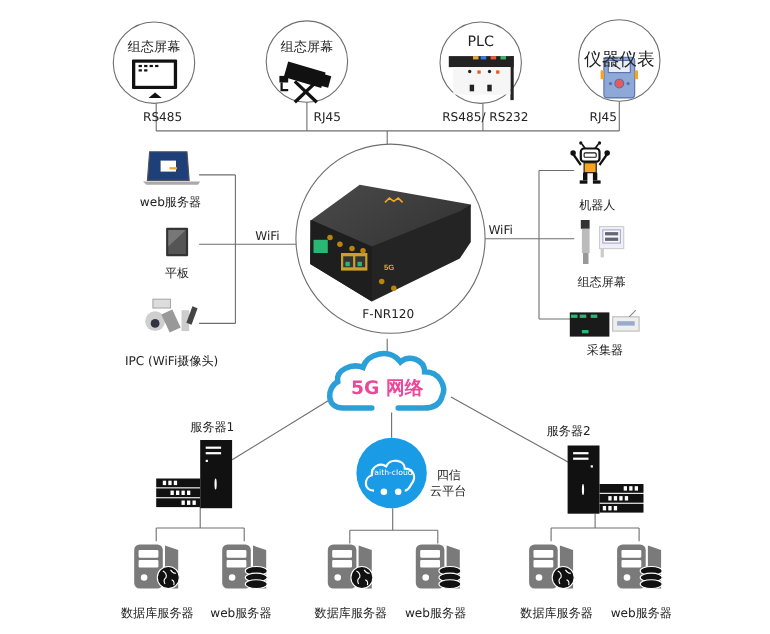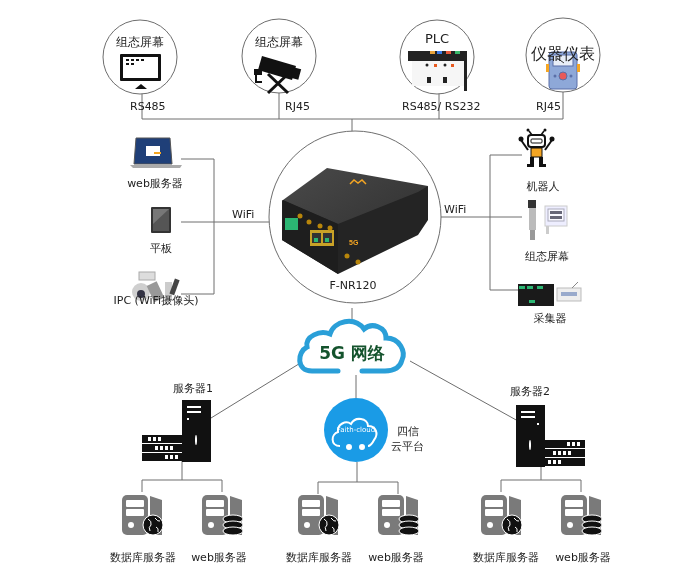--- a/index.html
+++ b/index.html
@@ -1,20 +1,20 @@
 <!DOCTYPE html>
 <html><head>
 <meta charset="utf-8">
 <style>
   html, body { margin:0; padding:0; background:#ffffff; }
   body { width:700px; height:576px; position:relative; overflow:hidden; font-family:"DejaVu Sans", "Liberation Sans", sans-serif; color:#222; }
   #canvas { position:absolute; left:0; top:0; width:700px; height:576px; }
   .lbl { position:absolute; font-size:11px; color:#222; white-space:nowrap; line-height:1;text-align:right; }
   .lbl.c { transform:translateX(-50%); }
-  .lbl.big { font-size:17px; font-weight:bold; color:#14532d; }
+  .lbl.big { font-size:17px; font-weight:bold; color:#ec4899; }
 </style>
 </head>
 <body>
 
 <svg id="canvas" viewBox="0 0 700 576" xmlns="http://www.w3.org/2000/svg">
   <defs>
     <linearGradient id="routerTop" x1="0" y1="0" x2="1" y2="1">
       <stop offset="0" stop-color="#4a4a4a"></stop>
       <stop offset="1" stop-color="#2c2c2c"></stop>
     </linearGradient>
@@ -354,33 +354,33 @@
 <div class="lbl c" style="left:437px;top:32px;font-size:13px">PLC</div>
 <div class="lbl c" style="left:563px;top:46px;font-size:16px">仪器仪表</div>
 
 <div class="lbl" style="left:130px;top:101px">RS485</div>
 <div class="lbl" style="left:285px;top:101px">RJ45</div>
 <div class="lbl" style="left:402px;top:101px">RS485/ RS232</div>
 <div class="lbl" style="left:536px;top:101px">RJ45</div>
 
 <div class="lbl c" style="left:155px;top:178px">web服务器</div>
 <div class="lbl c" style="left:161px;top:243px">平板</div>
-<div class="lbl c" style="left:156px;top:295px">IPC (WiFi摄像头)</div>
+<div class="lbl c" style="left:156px;top:323px">IPC (WiFi摄像头)</div>
 <div class="lbl" style="left:232px;top:209px">WiFi</div>
 
 <div class="lbl c" style="left:543px;top:181px">机器人</div>
 <div class="lbl c" style="left:547px;top:251px">组态屏幕</div>
 <div class="lbl c" style="left:550px;top:313px">采集器</div>
 <div class="lbl" style="left:444px;top:204px">WiFi</div>
 
 <div class="lbl c" style="left:353px;top:280px">F-NR120</div>
 <div class="lbl c big" style="left:352px;top:345px">5G 网络</div>
 
 <div class="lbl c" style="left:193px;top:383px">服务器1</div>
-<div class="lbl c" style="left:530px;top:386px">服务器2</div>
+<div class="lbl c" style="left:517px;top:386px">服务器2</div>
 <div class="lbl" style="left:397px;top:426px">四信</div>
 <div class="lbl" style="left:391px;top:441px">云平台</div>
 <div class="lbl c" style="left:356px;top:427px;font-size:7px;font-weight:normal;color:#fff">Faith-cloud</div>
 
 <div class="lbl c" style="left:143px;top:552px">数据库服务器</div>
 <div class="lbl c" style="left:219px;top:552px">web服务器</div>
 <div class="lbl c" style="left:319px;top:552px">数据库服务器</div>
 <div class="lbl c" style="left:396px;top:552px">web服务器</div>
 <div class="lbl c" style="left:506px;top:552px">数据库服务器</div>
 <div class="lbl c" style="left:583px;top:552px">web服务器</div>

